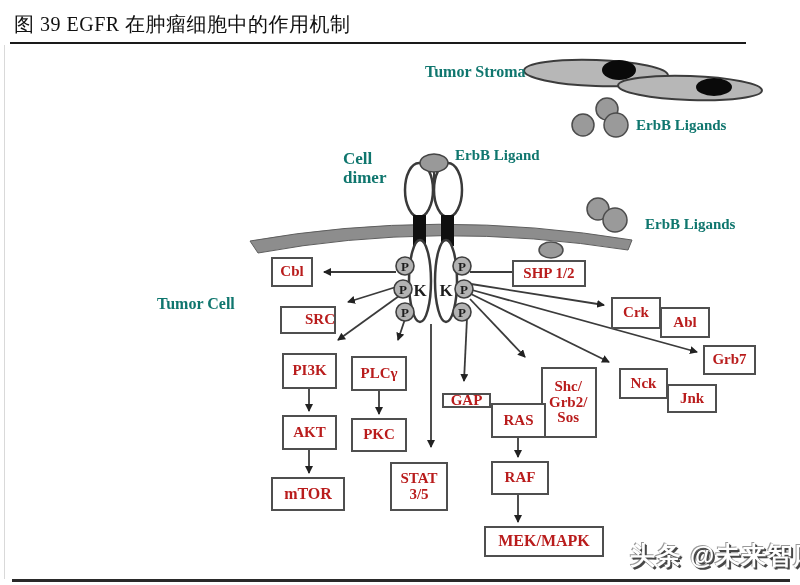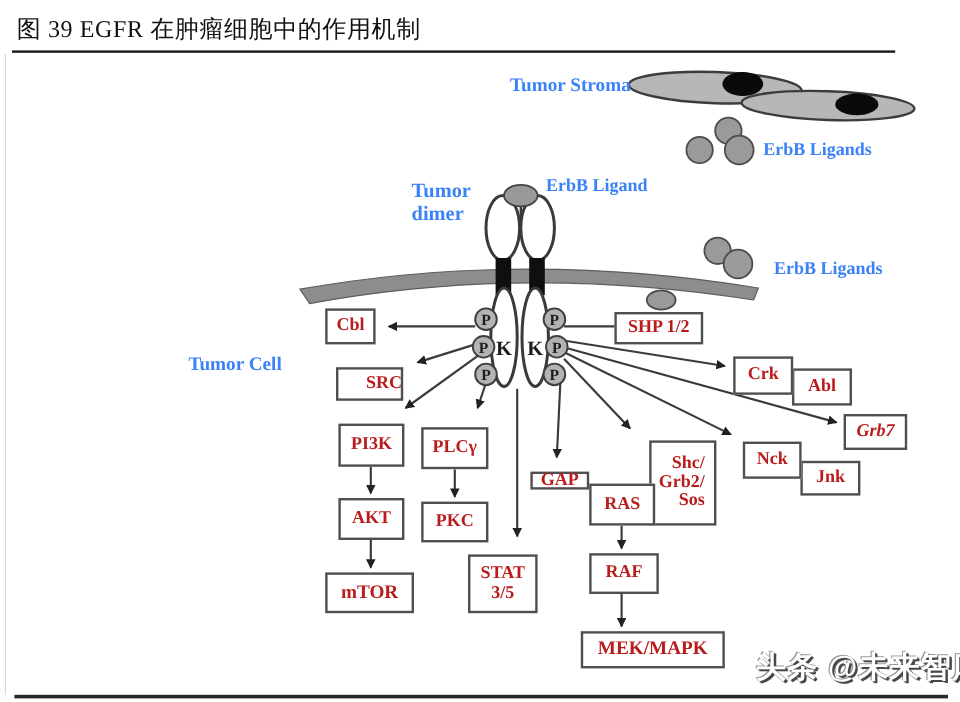--- a/index.html
+++ b/index.html
@@ -7,30 +7,30 @@
     width:800px;height:585px;position:relative;background:#ffffff;overflow:hidden;
     font-family:"Liberation Serif","DejaVu Serif",serif;
   }
   .abs{position:absolute;}
   .rule{position:absolute;background:#1a1a1a;}
   .fig-title{
     position:absolute;left:14px;top:11px;font-size:20px;font-weight:normal;color:#111;
     letter-spacing:0.5px;white-space:nowrap;
   }
   .lbl{
-    position:absolute;font-weight:bold;color:#3b82f6;white-space:nowrap;font-size:15px;font-family:Liberation Serif, serif;
+    position:absolute;font-weight:bold;color:#0f766e;white-space:nowrap;font-size:15px;font-family:Liberation Serif, serif;
   }
   .multiline{white-space:pre-line;line-height:1.12;}
   .node{
     position:absolute;background:#fff;border:2px solid #4f4f4f;box-sizing:border-box;
     display:flex;align-items:center;justify-content:center;text-align:center;
     font-weight:bold;color:#b91c1c;font-size:15px;line-height:1.05;
   }
   .node.pre{white-space:pre-line;}
-  .node.left-align{justify-content:flex-start;padding-left:6px;text-align:right;}
+  .node.left-align{justify-content:flex-start;padding-left:6px;text-align:center;}
   .watermark{
     position:absolute;left:630px;top:539px;font-size:25px;font-weight:bold;
     font-family:"Liberation Sans","DejaVu Sans",sans-serif;color:#ffffff;white-space:nowrap;
     text-shadow:2px 2px 0 #474747,-1px -1px 0 #9a9a9a,1px 1px 1px #474747;
     letter-spacing:1px;
   }
   svg text{font-family:"Liberation Serif","DejaVu Serif",serif;font-weight:bold;fill:#1d1d1d;}
 </style>
 </head>
 <body>
@@ -126,31 +126,31 @@
     </g>
   </g>
 
   <text x="420" y="296" font-size="17" text-anchor="middle">K</text>
   <text x="446" y="296" font-size="17" text-anchor="middle">K</text>
 </svg>
 
 <div class="lbl" style="left:425px;top:63px;font-size:16px;">Tumor Stroma</div>
 <div class="lbl" style="left:636px;top:117px;">ErbB Ligands</div>
 <div class="lbl" style="left:455px;top:147px;">ErbB Ligand</div>
-<div class="lbl multiline" style="left:343px;top:149px;font-size:17px;">Tumor
+<div class="lbl multiline" style="left:343px;top:149px;font-size:17px;">Cell
 dimer</div>
 <div class="lbl" style="left:645px;top:216px;">ErbB Ligands</div>
 <div class="lbl" style="left:157px;top:295px;font-size:16px;">Tumor Cell</div>
 
 <div class="node" style="left:271px;top:257px;width:42px;height:30px;">Cbl</div>
 <div class="node" style="left:512px;top:260px;width:74px;height:27px;">SHP 1/2</div>
 <div class="node" style="left:280px;top:306px;width:56px;height:28px;padding-left:24px;">SRC</div>
 <div class="node" style="left:660px;top:307px;width:50px;height:31px;">Abl</div>
 <div class="node" style="left:611px;top:297px;width:50px;height:32px;">Crk</div>
-<div class="node" style="left:703px;top:345px;width:53px;height:30px;font-style:italic;">Grb7</div>
+<div class="node" style="left:703px;top:345px;width:53px;height:30px;">Grb7</div>
 <div class="node" style="left:282px;top:353px;width:55px;height:36px;">PI3K</div>
 <div class="node" style="left:351px;top:356px;width:56px;height:35px;">PLCγ</div>
 <div class="node" style="left:667px;top:384px;width:50px;height:29px;">Jnk</div>
 <div class="node" style="left:619px;top:368px;width:49px;height:31px;">Nck</div>
 <div class="node pre left-align" style="left:541px;top:367px;width:56px;height:71px;">Shc/
 Grb2/
 Sos</div>
 <div class="node" style="left:442px;top:393px;width:49px;height:15px;">GAP</div>
 <div class="node" style="left:491px;top:403px;width:55px;height:35px;">RAS</div>
 <div class="node" style="left:282px;top:415px;width:55px;height:35px;">AKT</div>

